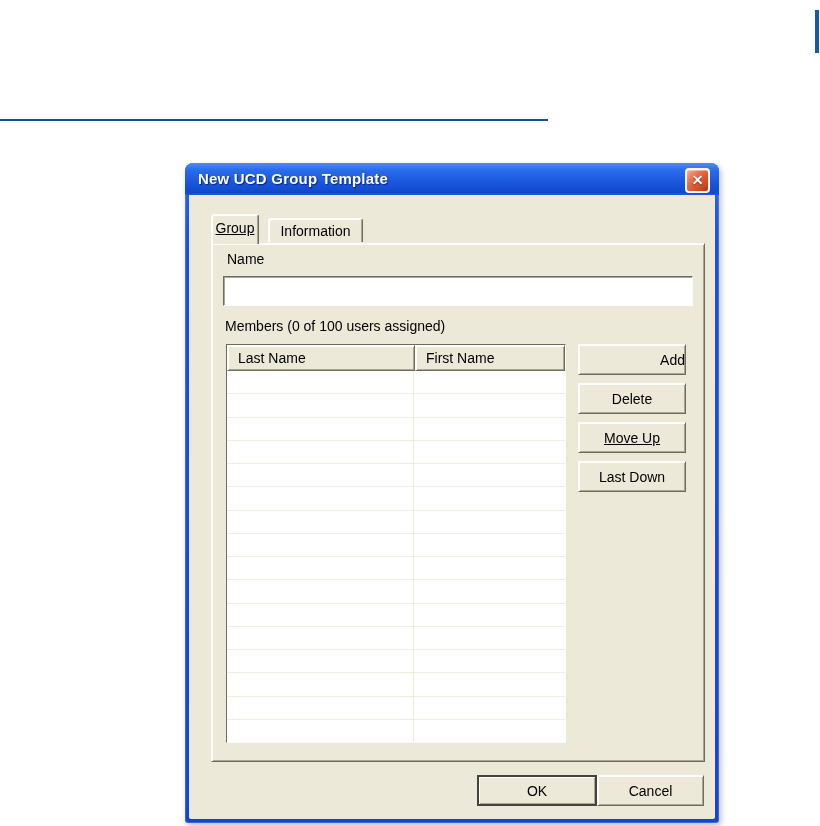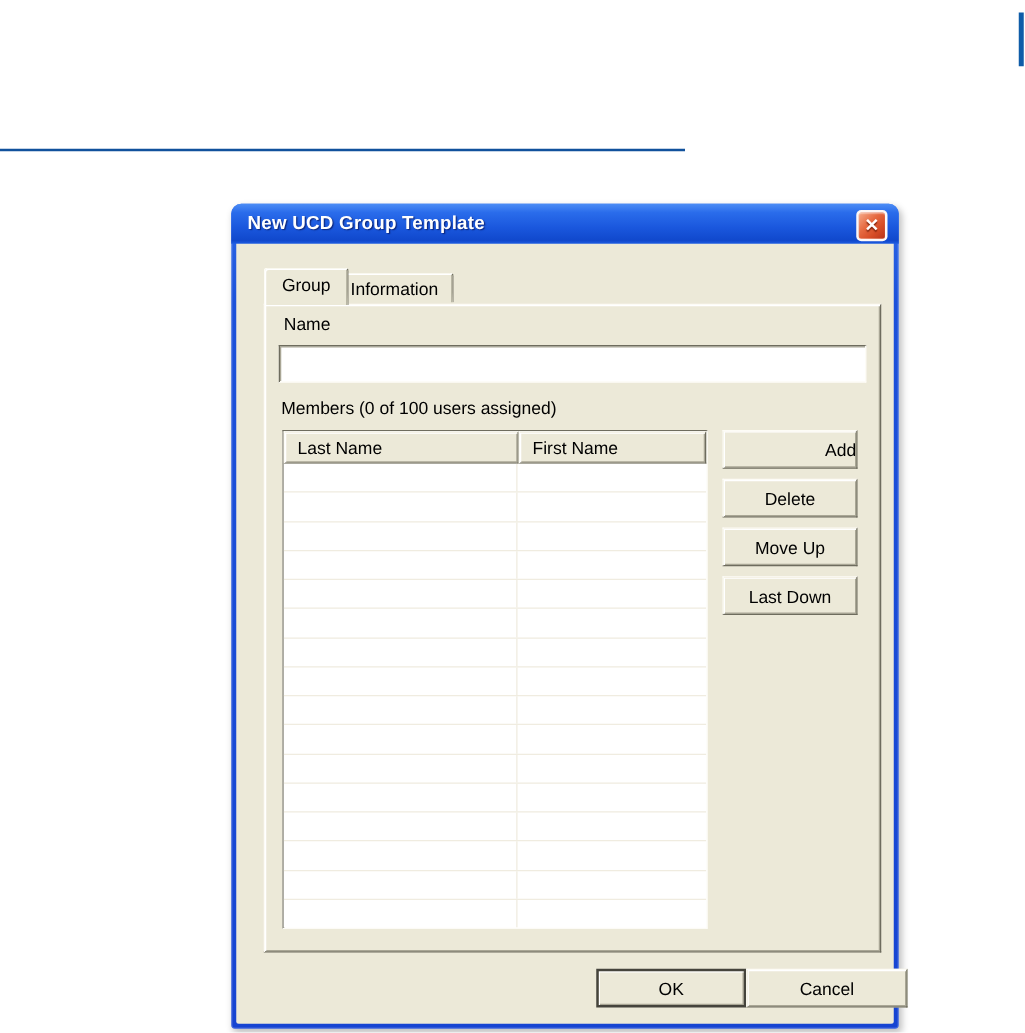--- a/index.html
+++ b/index.html
@@ -35,21 +35,21 @@
   .raised { background:#ECE9D8; border:1px solid; border-color:#fdfcf6 #6e6c5e #6e6c5e #fdfcf6;
             box-shadow:inset 1px 1px 0 #ffffff, inset -1px -1px 0 #a9a695; }
   .sunken { border:1px solid; border-color:#6e6c5e #fdfcf6 #fdfcf6 #6e6c5e;
             box-shadow:inset 1px 1px 0 #a9a695; }
 
   
   .tab { position:absolute; background:#ECE9D8; text-align:center; font-size:14px; color:#000;
          border:1px solid; border-color:#fdfcf6 #6e6c5e transparent #fdfcf6; border-bottom:none;
          border-radius:3px 3px 0 0; cursor:pointer;
          box-shadow:inset 1px 1px 0 #ffffff, inset -1px 0 0 #a9a695; }
-  .tab-active   { left:22px; top:19px; width:68px; height:30px; line-height:27px; z-index:3; }
+  .tab-active   { left:22px; top:19px; width:48px; height:30px; line-height:27px; z-index:3;text-decoration:underline; }
   .tab-inactive { left:79px; top:23px; width:95px; height:24px; line-height:24px; z-index:1; }
 
   .panel { position:absolute; left:22px; top:48px; width:494px; height:519px; z-index:2;
            background:#ECE9D8; border:1px solid; border-color:#fdfcf6 #6e6c5e #6e6c5e #fdfcf6;
            box-shadow:inset 1px 1px 0 #ffffff, inset -1px -1px 0 #a9a695; }
 
   .lbl { position:absolute; font-size:14px; color:#000; white-space:nowrap; }
   .name-label    { left:15px; top:7px; }
   .members-label { left:13px; top:74px; }
 
@@ -71,26 +71,26 @@
   .tcell-last  { width:187px; border-right:1px solid #f0ece0; }
   .tcell-first { flex:1; }
 
   
   .btn { position:absolute; width:108px; height:31px; font-size:14px; color:#000; cursor:pointer;
          font-family:"Liberation Sans", sans-serif; background:#ECE9D8;
          border:1px solid; border-color:#fdfcf6 #6e6c5e #6e6c5e #fdfcf6;
          box-shadow:inset 1px 1px 0 #ffffff, inset -1px -1px 0 #a9a695; }
   .btn-add      { left:366px; top:100px;text-align:right; }
   .btn-delete   { left:366px; top:139px; }
-  .btn-moveup   { left:366px; top:178px; }
+  .btn-moveup   { left:366px; top:178px;text-decoration:underline; }
   .btn-movedown { left:366px; top:217px; }
 
   .btn-ok { left:288px; top:580px; width:120px; border:2px solid #45443c;
             box-shadow:inset 1px 1px 0 #ffffff, inset -1px -1px 0 #a9a695; }
-  .btn-cancel { left:408px; top:580px; width:129px; }
+  .btn-cancel { left:408px; top:580px; width:107px; }
 </style>
 </head>
 <body>
 
 <div class="page">
 
   <div class="hrule"></div>
   <div class="vbar"></div>
 
   <div class="dialog">

